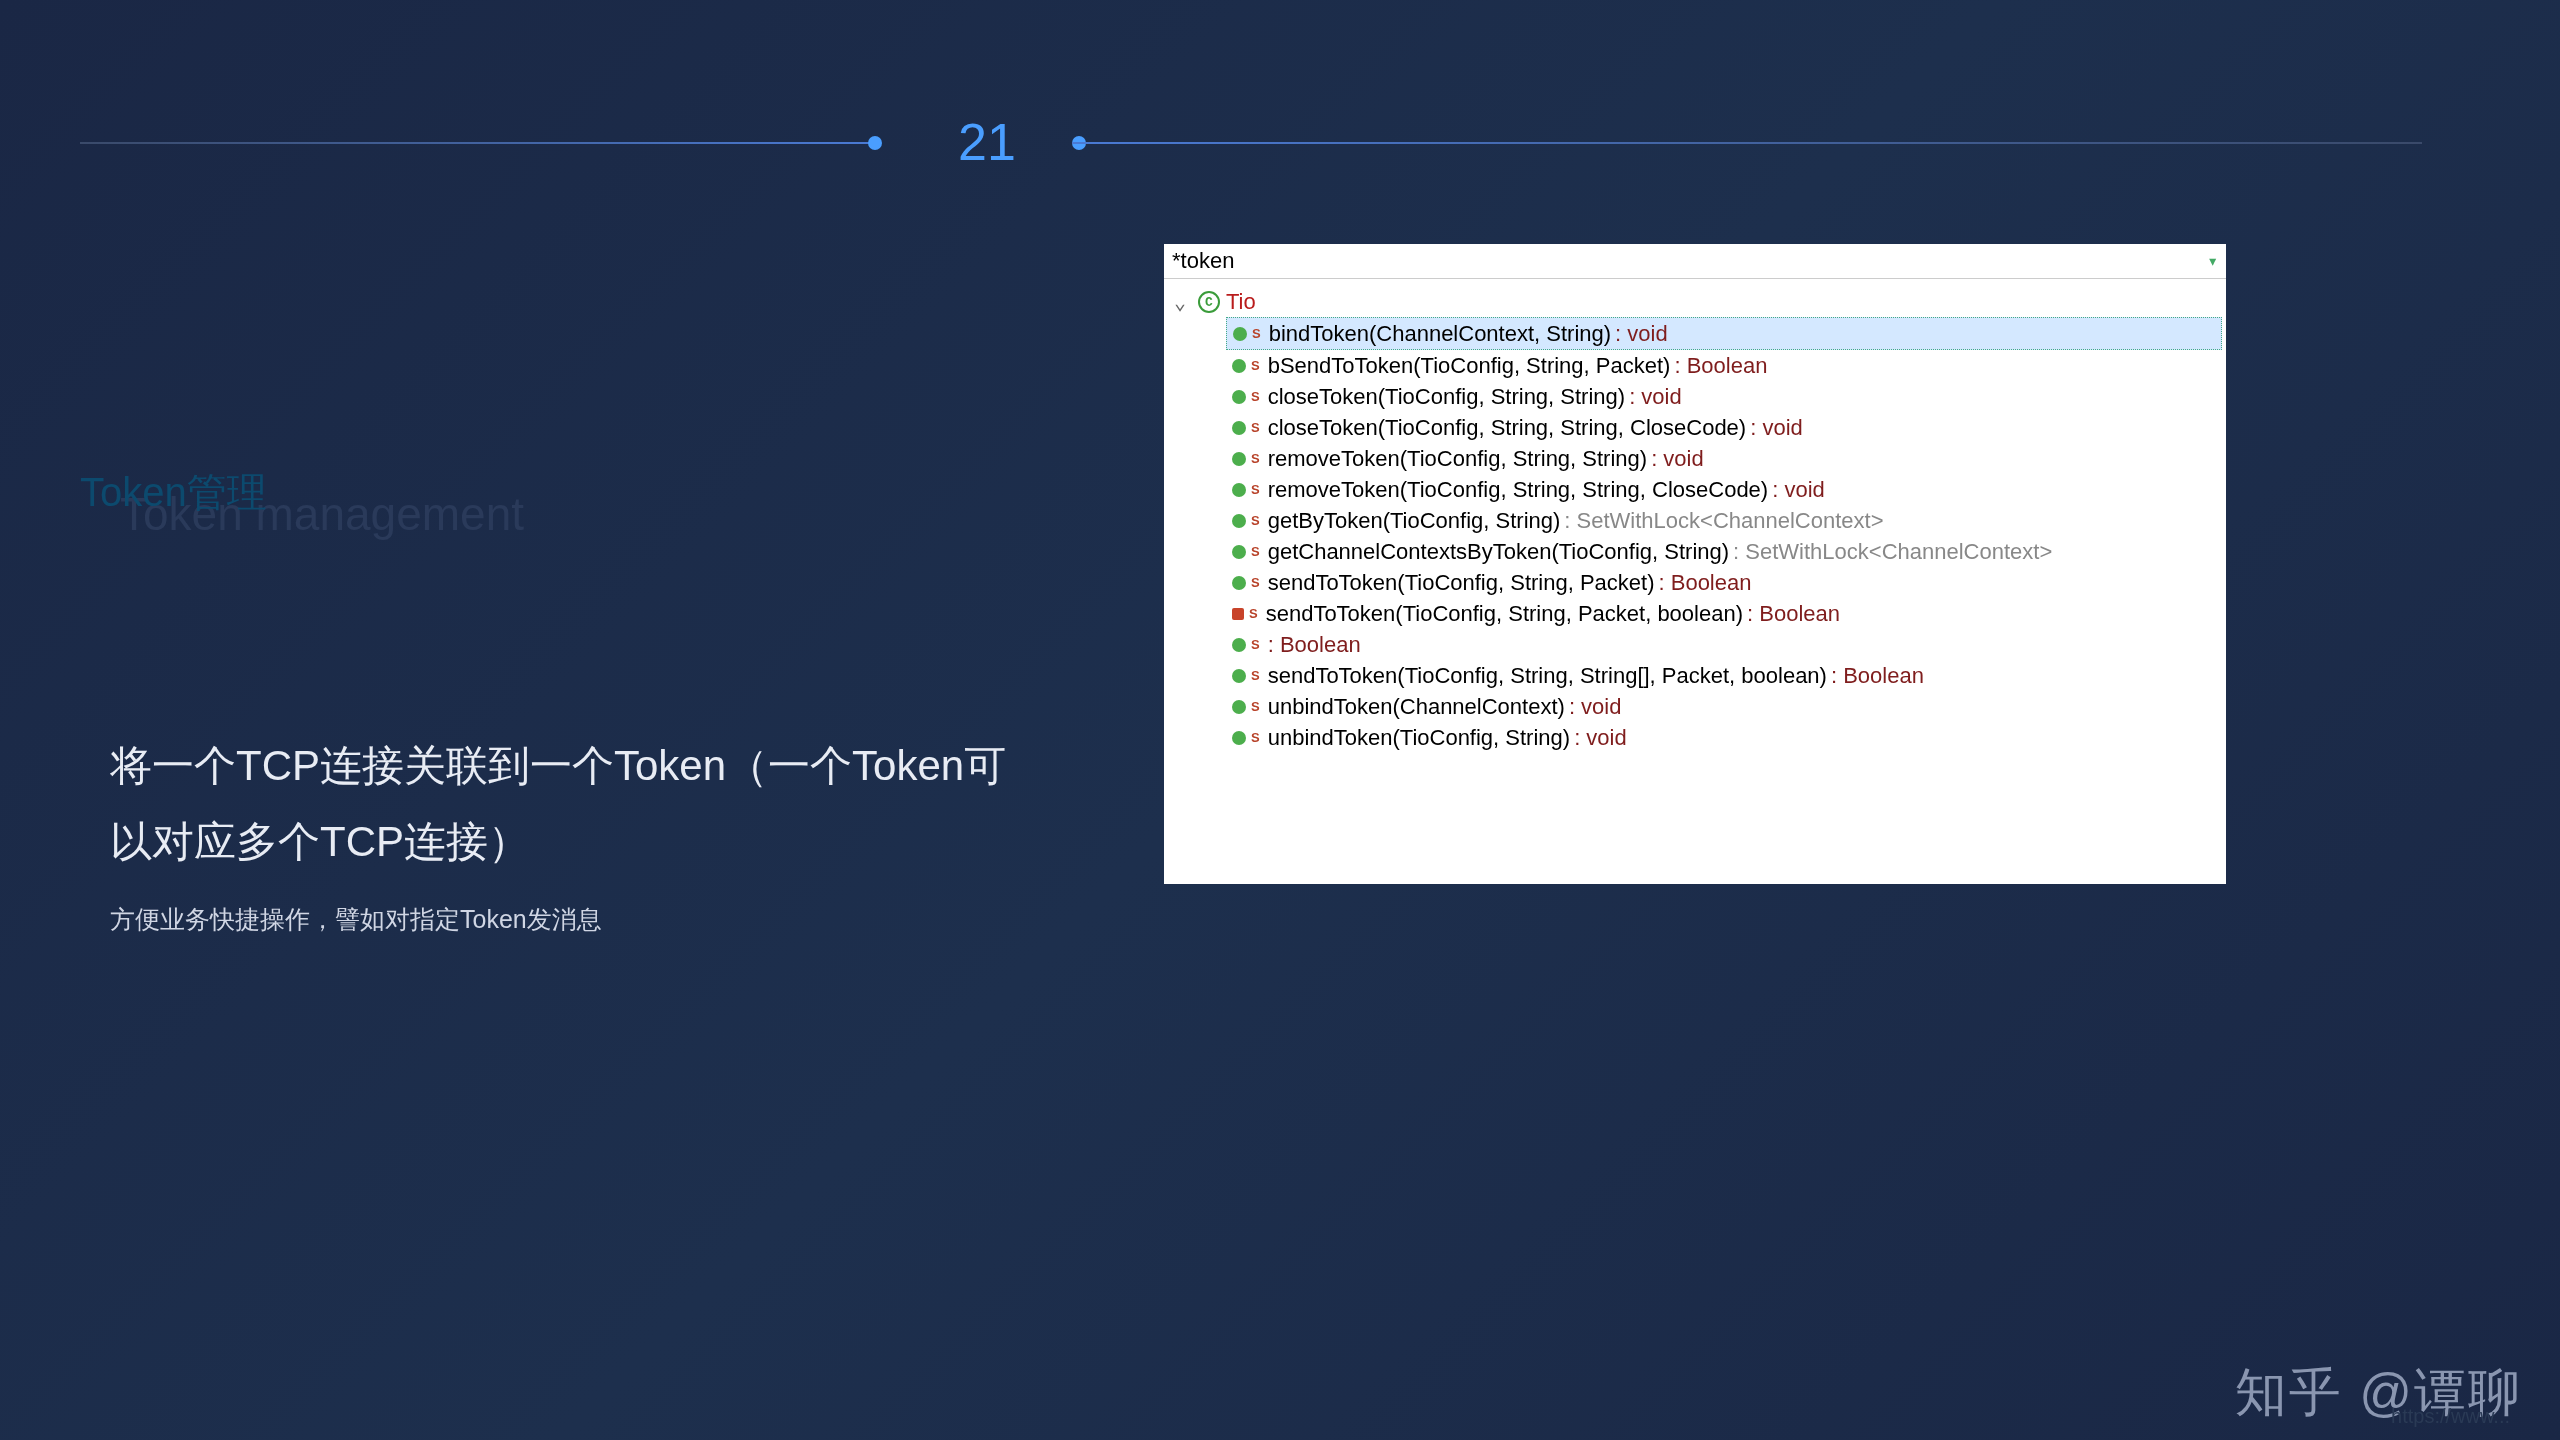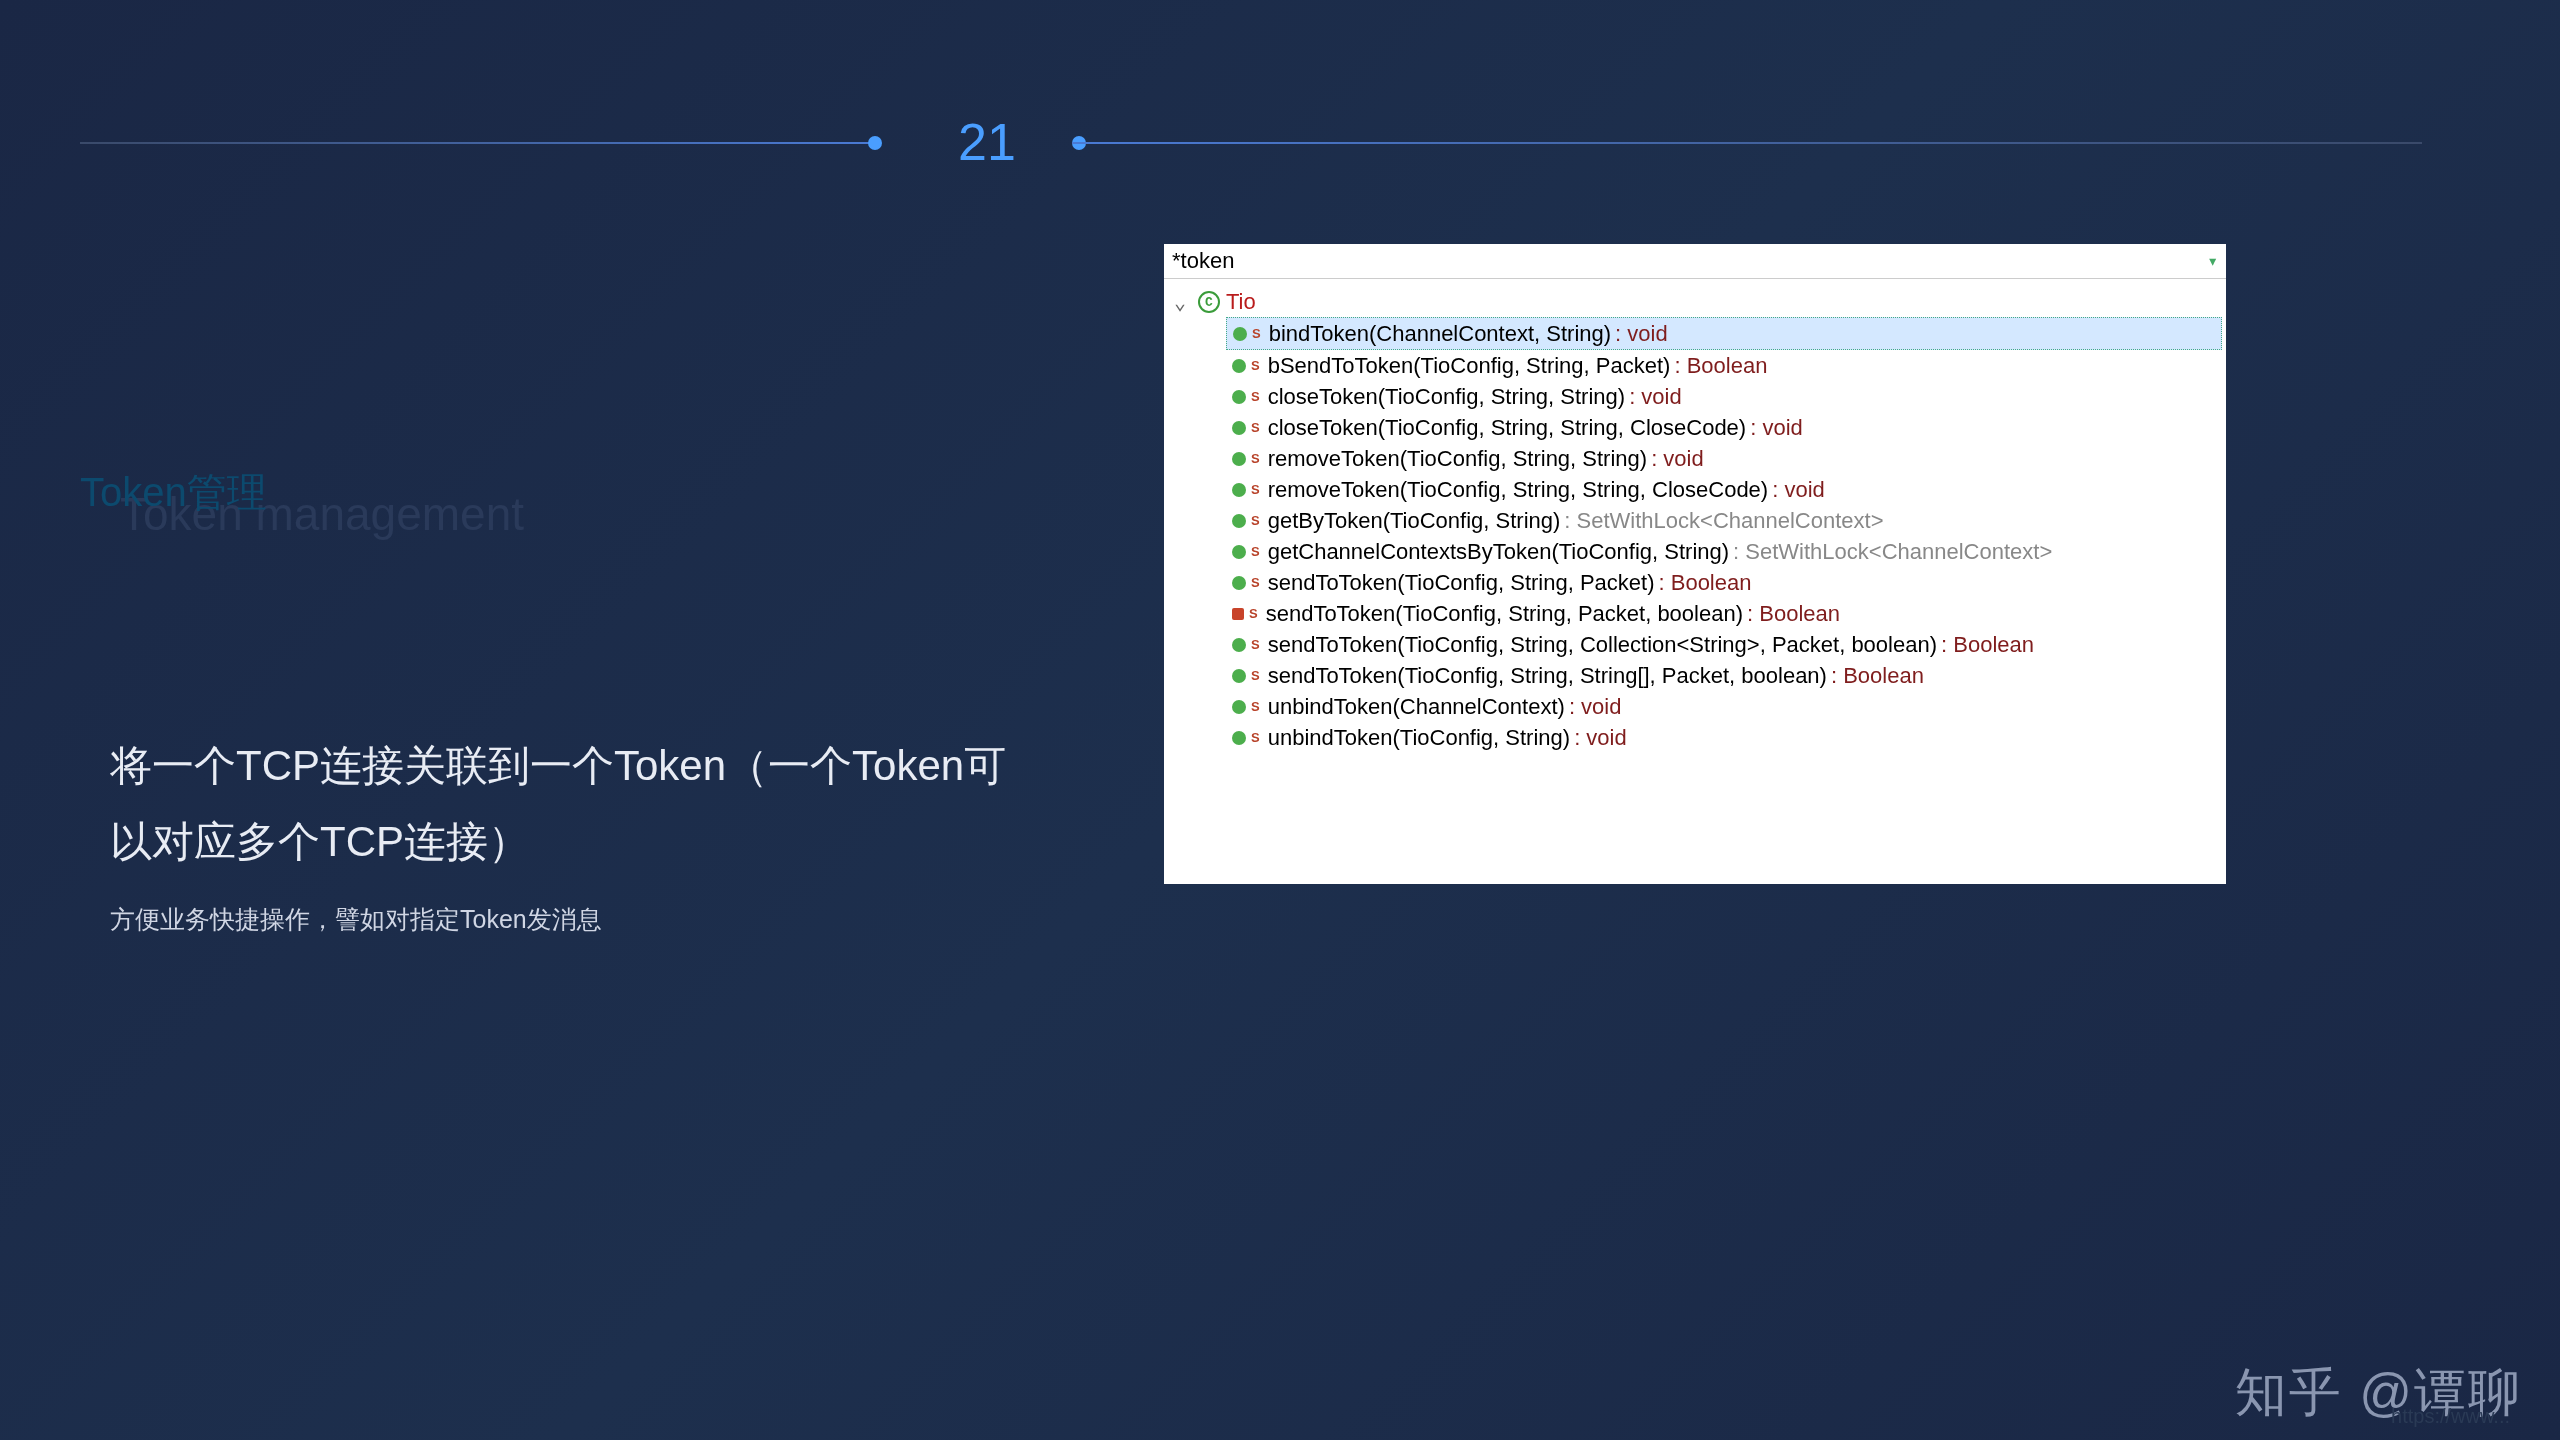--- a/index.html
+++ b/index.html
@@ -286,21 +286,20 @@
         </div>
         <div class="method-row">
           <span class="method-icon red"></span>
           <span class="static-s">S</span>
           <span class="method-sig">sendToToken(TioConfig, String, Packet, boolean) </span>
           <span class="return-type ">: Boolean</span>
         </div>
         <div class="method-row">
           <span class="method-icon green"></span>
           <span class="static-s">S</span>
-          <span class="method-sig">sendToToken(TioConfig, String, Collection&lt;String&gt;, Packet, boolean) </span>
           <span class="return-type ">: Boolean</span>
         </div>
         <div class="method-row">
           <span class="method-icon green"></span>
           <span class="static-s">S</span>
           <span class="method-sig">sendToToken(TioConfig, String, String[], Packet, boolean) </span>
           <span class="return-type ">: Boolean</span>
         </div>
         <div class="method-row">
           <span class="method-icon green"></span>

